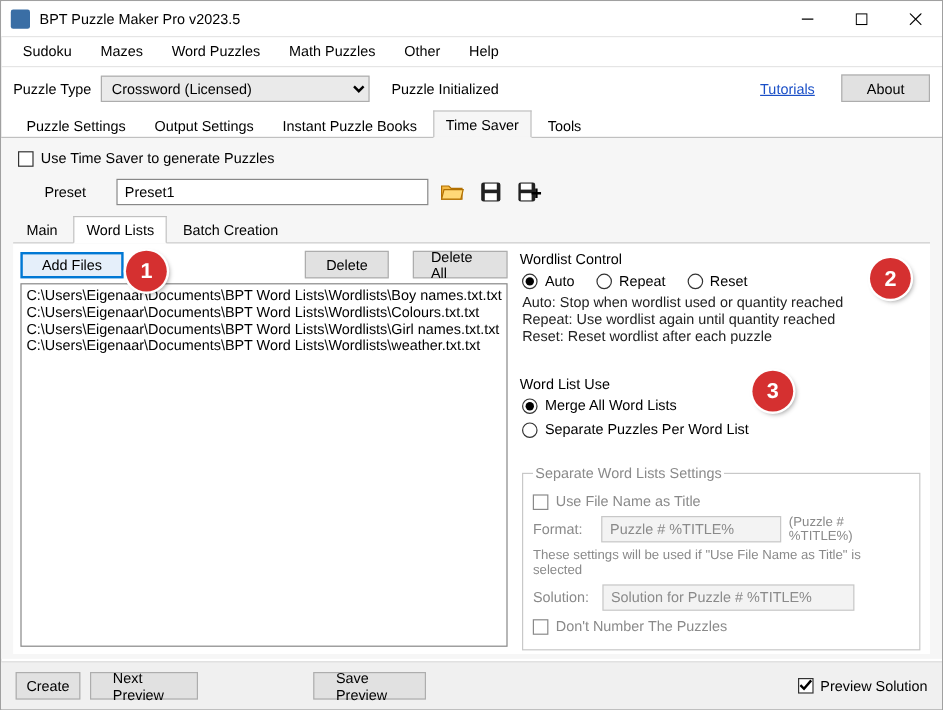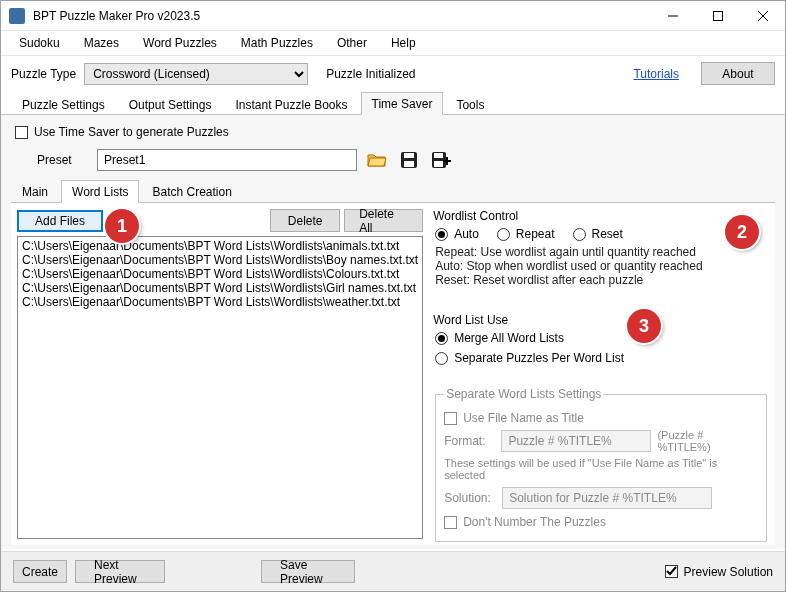--- a/index.html
+++ b/index.html
@@ -27,21 +27,21 @@
   .checkbox-row { display:flex; align-items:center; gap:6px; margin:2px 0 10px 4px;}
   .cb { width:13px; height:13px; border:1px solid #333; background:#fff; display:inline-block;}
   .presetrow { display:flex; align-items:center; gap:8px; margin:0 4px 8px 26px;}
   input.txt { height:22px; border:1px solid #888; padding:0 6px; background:#fff;}
   .iconbtn { width:24px; height:22px; display:inline-flex; align-items:center; justify-content:center;}
   .subtabs { display:flex; gap:2px; margin-top:2px; border-bottom:1px solid #c0c0c0;}
   .subtab { padding:4px 10px 3px; border:1px solid transparent; border-bottom:none; position:relative; top:1px;}
   .subtab.active { background:#fff; border-color:#c0c0c0; border-bottom:1px solid #fff;}
   .subtabbody { background:#fff; display:flex; gap:10px; padding:6px; height:342px;}
   .leftpane { flex:1; display:flex; flex-direction:column; }
-  .leftbtns { display:flex; gap:4px; align-items:center; margin-bottom:4px;}
+  .leftbtns { display:flex; gap:20px; align-items:center; margin-bottom:4px;}
   .filllist { flex:1; border:1px solid #888; background:#fff; padding:2px 4px; overflow:auto; line-height:14px;}
   .filllist div { white-space:nowrap; }
   .rightpane { width:354px; display:flex; flex-direction:column; gap:20px;}
   .group { }
   .grouptitle { margin:0 0 4px 0;}
   .radio-row { display:flex; align-items:center; gap:18px; margin:2px 0 2px 2px;}
   .rad { width:13px; height:13px; border:1px solid #333; border-radius:50%; background:#fff; display:inline-flex; align-items:center; justify-content:center; margin-right:6px;}
   .rad.checked::after { content:""; width:7px; height:7px; background:#000; border-radius:50%;}
   .radlabel { display:inline-flex; align-items:center;}
   .helptext { font-size:11px; line-height:14px; color:#222; margin:4px 0 0 2px;}
@@ -159,21 +159,20 @@
             </span>
           <span style="flex:1"></span>
           <span class="btn sm" style="width:70px;text-align:center;">
               <span>Delete</span>
             </span>
           <span class="btn sm" style="width:79px;">
               <span>Delete All</span>
             </span>
         </div>
         <div class="filllist">
-          <div>C:\Users\Eigenaar\Documents\BPT Word Lists\Wordlists\animals.txt.txt</div>
           <div>C:\Users\Eigenaar\Documents\BPT Word Lists\Wordlists\Boy names.txt.txt</div>
           <div>C:\Users\Eigenaar\Documents\BPT Word Lists\Wordlists\Colours.txt.txt</div>
           <div>C:\Users\Eigenaar\Documents\BPT Word Lists\Wordlists\Girl names.txt.txt</div>
           <div>C:\Users\Eigenaar\Documents\BPT Word Lists\Wordlists\weather.txt.txt</div>
         </div>
       </div>
 
       <div class="rightpane">
         <div class="group">
           <div class="grouptitle">Wordlist Control</div>
@@ -185,22 +184,22 @@
             <span class="radlabel">
                 <span class="rad"></span>
                 <span>Repeat</span>
               </span>
             <span class="radlabel">
                 <span class="rad"></span>
                 <span>Reset</span>
               </span>
           </div>
           <div class="helptext">
+            <div>Auto: Stop when wordlist used or quantity reached</div>
             <div>Repeat: Use wordlist again until quantity reached</div>
-            <div>Auto: Stop when wordlist used or quantity reached</div>
             <div>Reset: Reset wordlist after each puzzle</div>
           </div>
         </div>
 
         <div class="group" style="margin-top:6px;">
           <div class="grouptitle">Word List Use</div>
           <div class="radio-row" style="flex-direction:column; align-items:flex-start; gap:6px;">
             <span class="radlabel">
                 <span class="rad checked"></span>
                 <span>Merge All Word Lists</span>

